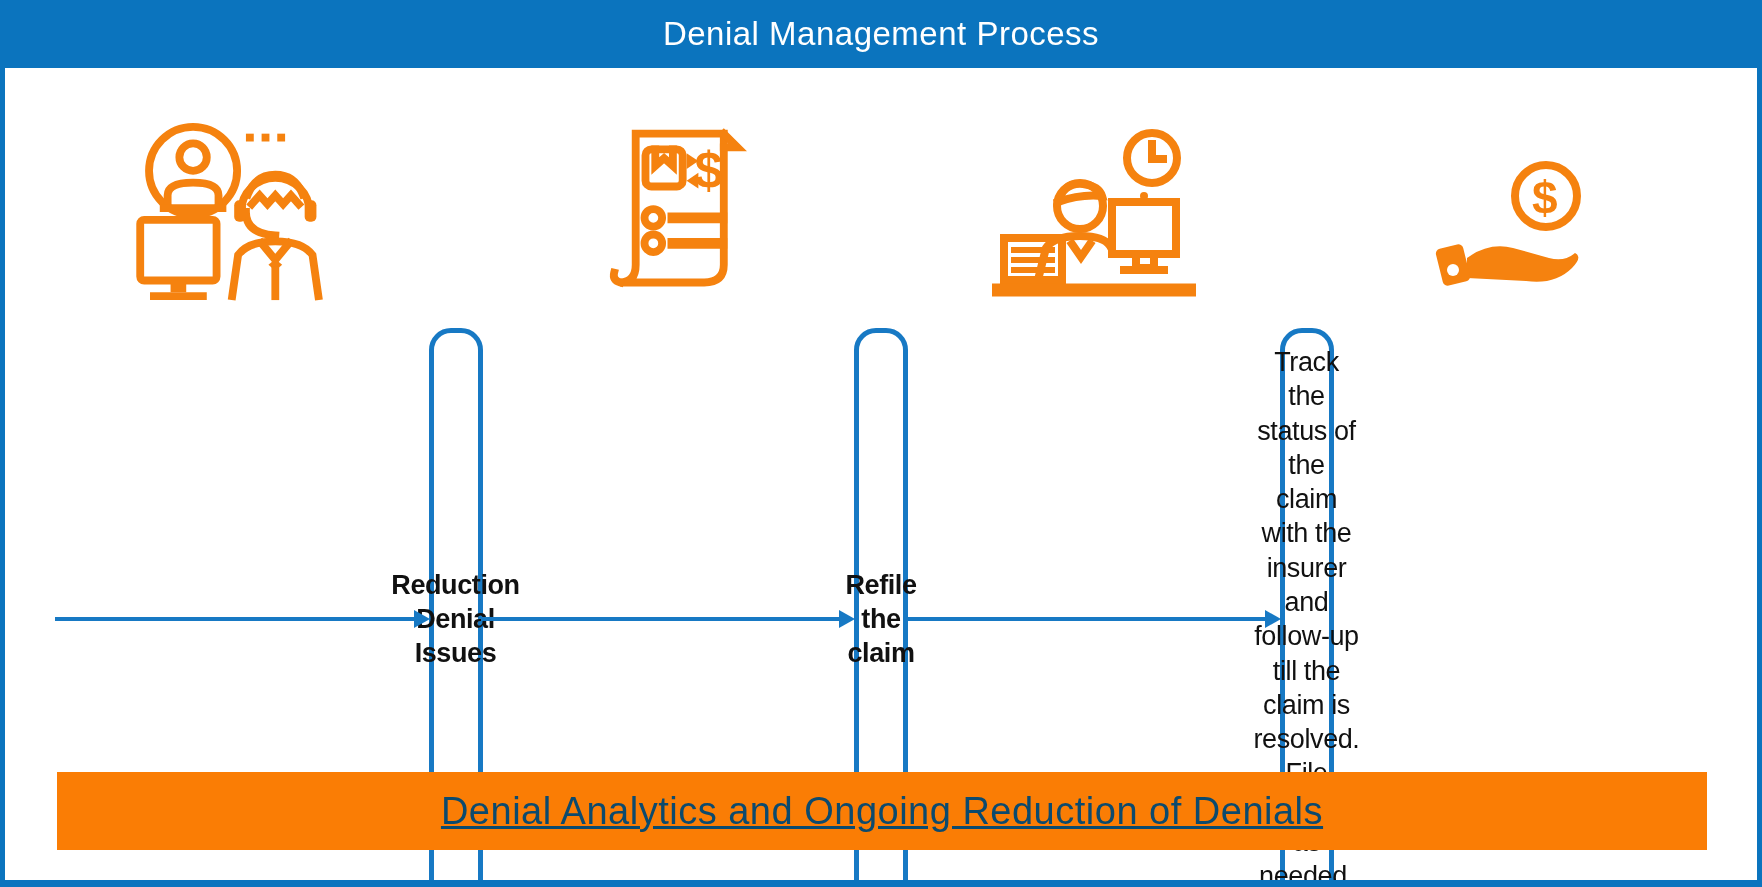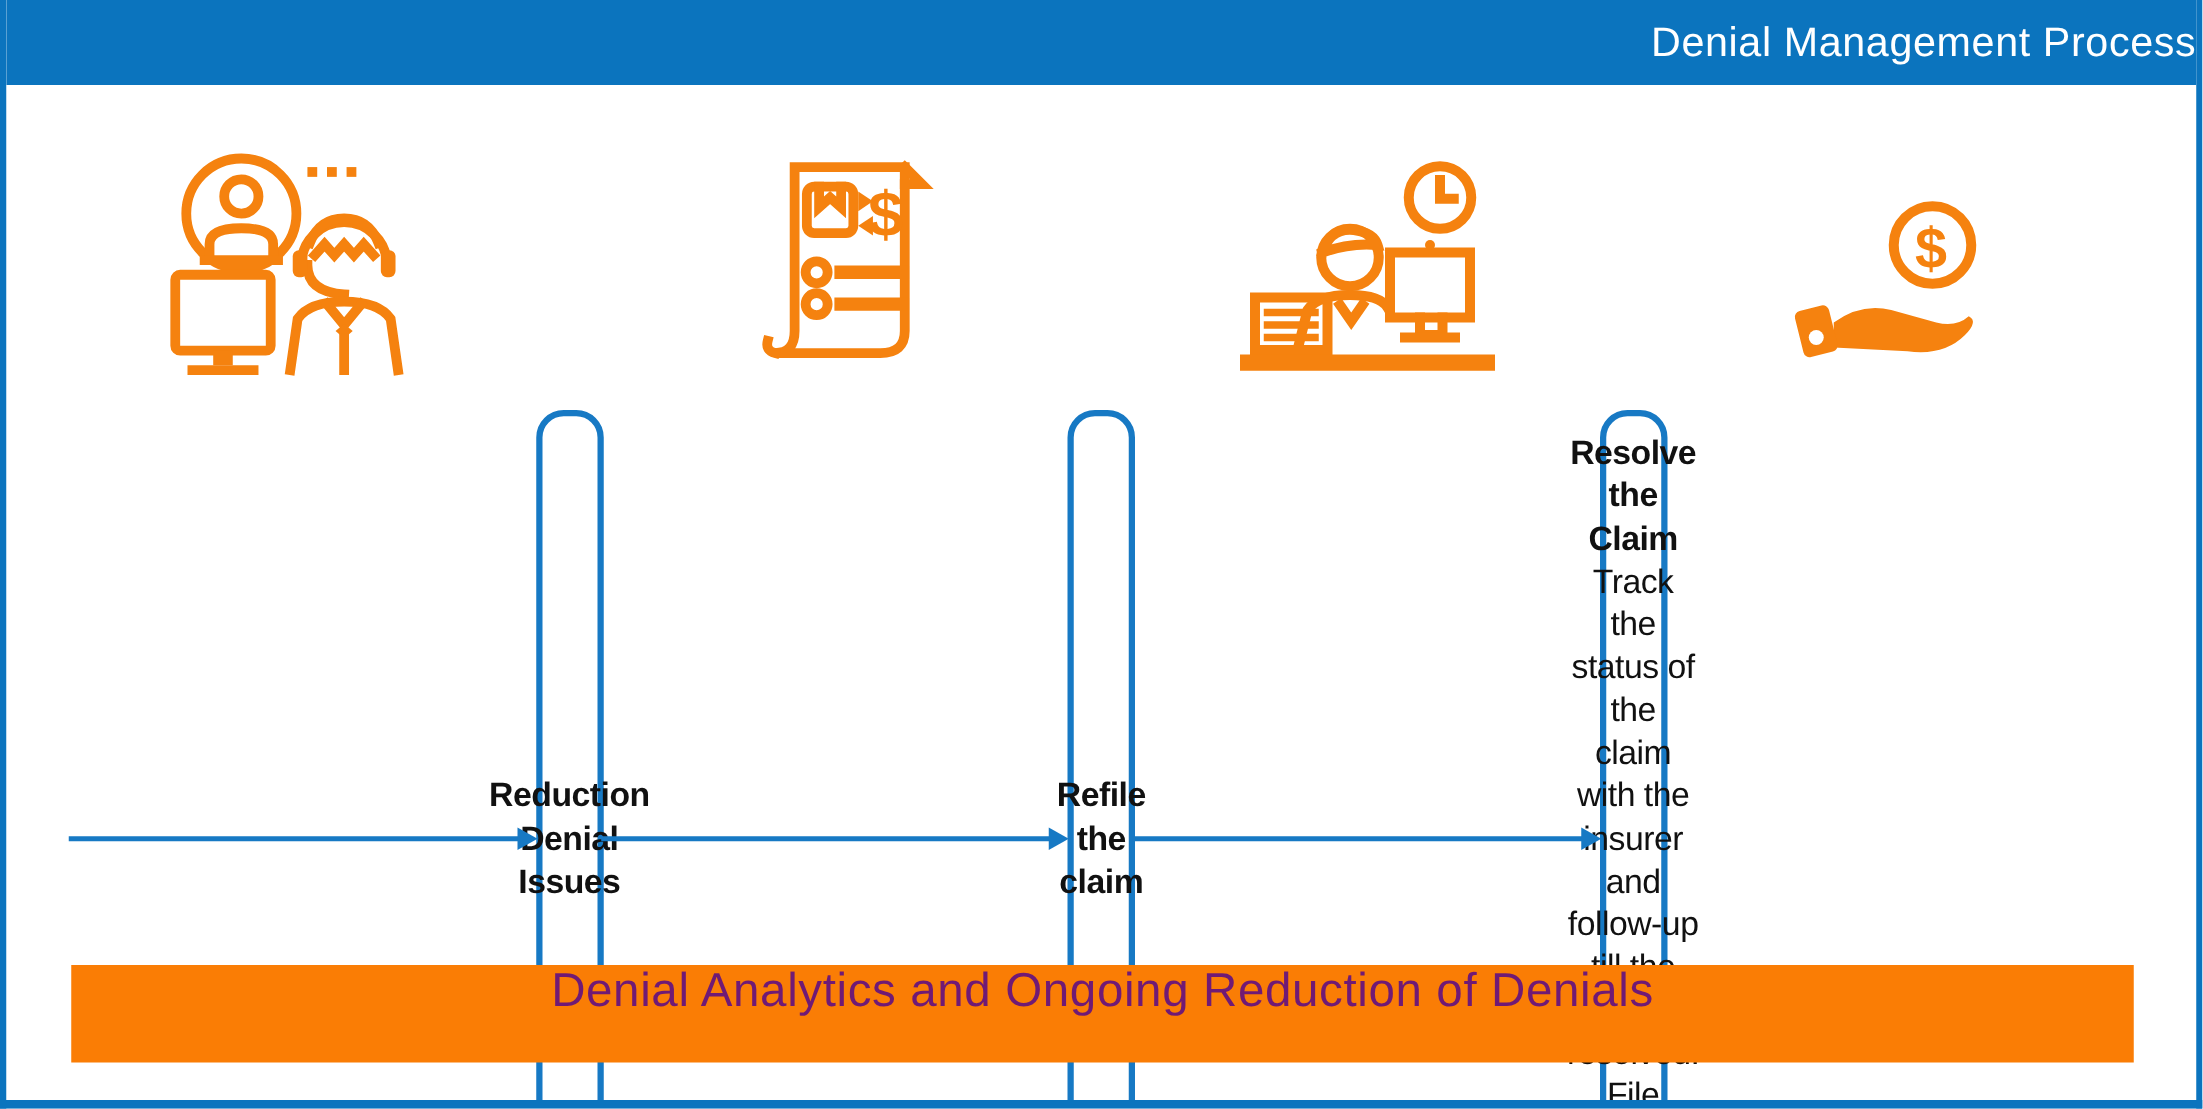--- a/index.html
+++ b/index.html
@@ -14,21 +14,21 @@
   body{width:1762px;height:887px;font-family:"Liberation Sans",sans-serif;}
   .frame{
     width:1762px;height:887px;background:#ffffff;
     border-left:5px solid var(--blue);
     border-right:5px solid var(--blue);
     border-bottom:7px solid var(--blue);
     display:flex;flex-direction:column;overflow:hidden;
   }
   .header{
     height:68px;background:var(--blue);color:#ffffff;
-    display:flex;align-items:center;justify-content:flex-end;
+    display:flex;align-items:center;justify-content:center;
     font-size:33px;letter-spacing:0.5px;flex:0 0 auto;
   }
   .icons-row{
     margin-top:20px;padding:0 52px;height:216px;flex:0 0 auto;
     display:grid;grid-template-columns:1fr 54px 1fr 54px 1fr 54px 1fr;
   }
   .icon-cell{display:flex;align-items:flex-end;justify-content:center;color:var(--icon-orange);}
   .icon-cell svg{display:block;}
   .boxes-row{
     margin-top:24px;padding:0 52px;height:422px;flex:0 0 auto;
@@ -46,23 +46,23 @@
   .arrow-line{
     position:absolute;top:50%;left:-2px;right:12px;height:4px;
     background:var(--box-blue);transform:translateY(-50%);
   }
   .arrow-head{
     position:absolute;top:50%;right:-1px;transform:translateY(-50%);
     width:0;height:0;border-left:16px solid var(--box-blue);
     border-top:9px solid transparent;border-bottom:9px solid transparent;
   }
   .banner{
-    margin:22px 50px 0 52px;height:78px;background:var(--orange);color:#701a75;
-    display:flex;align-items:flex-start;justify-content:center;
-    font-size:38px;letter-spacing:0.5px;flex:0 0 auto;
+    margin:22px 50px 0 52px;height:78px;background:var(--orange);color:#0c4a6e;
+    display:flex;align-items:center;justify-content:center;
+    font-size:38px;letter-spacing:0.5px;flex:0 0 auto;text-decoration:underline;
   }
   .ic{stroke:currentColor;fill:none;stroke-width:8;stroke-linecap:square;stroke-linejoin:miter;}
   .ic .fill{fill:currentColor;stroke:none;}
   .ic text{fill:currentColor;stroke:none;font-family:"Liberation Sans",sans-serif;font-weight:bold;}
 </style>
 </head>
 <body>
 
 <div class="frame">
 
@@ -157,21 +157,20 @@
       <div class="arrow-head"></div>
     </div>
     <div class="step-box">
       <div class="box-title">Refile the claim</div>
     </div>
     <div class="arrow-cell">
       <div class="arrow-line"></div>
       <div class="arrow-head"></div>
     </div>
     <div class="step-box">
-      <div class="box-title">Resolve the Claim</div>
       <div class="box-body">Track the status of the
 claim with the insurer
 and follow-up till the
 claim is resolved. File
 Appeals as needed.</div>
     </div>
   </div>
 
   <div class="banner">
     <span>Denial Analytics and Ongoing Reduction of Denials</span>

